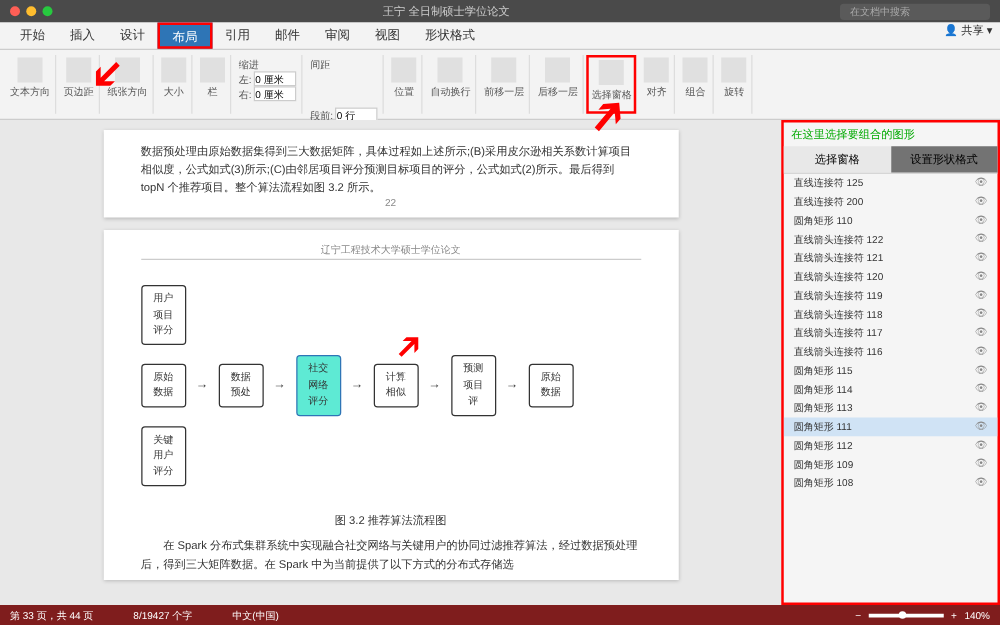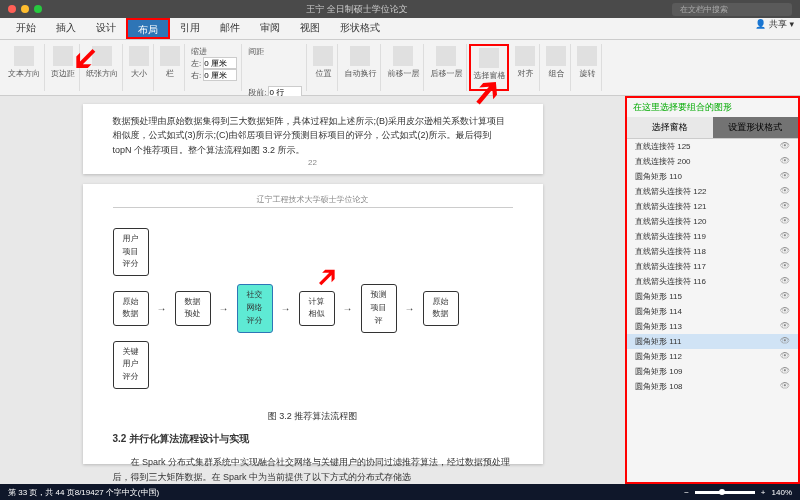--- a/index.html
+++ b/index.html
@@ -38,21 +38,21 @@
     .panel-note { color: #0a0; font-size: 9px; padding: 3px 6px; }
     .panel-tabs { display: flex; border-bottom: 1px solid #ccc; }
     .ptab { flex: 1; padding: 4px; font-size: 9px; text-align: center; background: #737373; }
     .ptab.active { background: #e8e8e8; }
     .panel-btns { display: flex; gap: 6px; padding: 4px 6px; }
     .pbtn { border: 1px solid #ccc; padding: 2px 8px; font-size: 8px; background: #fff; border-radius: 3px; }
     .shape-list { flex: 1; overflow-y: auto; }
     .shape-item { display: flex; justify-content: space-between; padding: 2px 8px; font-size: 8px; color: #333; }
     .shape-item.sel { background: #d0e3f5; }
     .eye { color: #888; }
-    .statusbar { height: 16px; background: #0f172a; color: #fff; display: flex; align-items: center; padding: 0 8px; font-size: 8px; gap: 0; }
+    .statusbar { height: 16px; background: #7f1d1d; color: #fff; display: flex; align-items: center; padding: 0 8px; font-size: 8px; gap: 32px; }
     .zoom { margin-left: auto; display: flex; gap: 6px; align-items: center; }
     .slider { width: 60px; height: 3px; background: #fff; position: relative; }
     .slider::after { content: ''; position: absolute; width: 6px; height: 6px; background: #fff; border-radius: 50%; top: -2px; left: 40%; }
     .arrow1 { position: absolute; top: 40px; left: 72px; color: red; font-size: 34px; transform: rotate(135deg); z-index: 10; }
     .arrow2 { position: absolute; top: 70px; left: 470px; color: red; font-size: 38px; transform: rotate(-50deg); z-index: 10; }
     .arrow3 { position: absolute; top: 260px; left: 315px; color: red; font-size: 28px; transform: rotate(-45deg); z-index: 10; }
   </style>
 </head>
 <body>
 
@@ -183,21 +183,20 @@
             <span class="farrow">→</span>
           <div class="fbox">预测项目评</div>
             <span class="farrow">→</span>
           <div class="fbox">原始数据</div>
         </div>
         <div class="flow-row">
             <div class="fbox">关键用户评分</div>
           </div>
       </div>
       <div class="caption">图 3.2 推荐算法流程图</div>
-      <div class="section-h">3.2 并行化算法流程设计与实现</div>
       <div style="text-indent:2em;">在 Spark 分布式集群系统中实现融合社交网络与关键用户的协同过滤推荐算法，经过数据预处理后，得到三大矩阵数据。在 Spark 中为当前提供了以下方式的分布式存储选</div>
     </div>
   </div>
 
   <div class="panel">
     <div class="panel-note">在这里选择要组合的图形</div>
     <div class="panel-tabs">
       <div class="ptab active">选择窗格</div>
       <div class="ptab">设置形状格式</div>
     </div>

